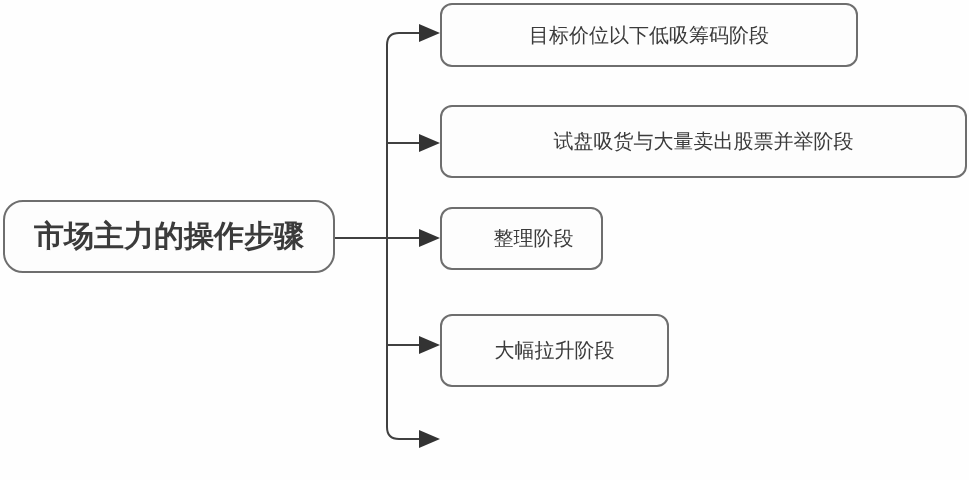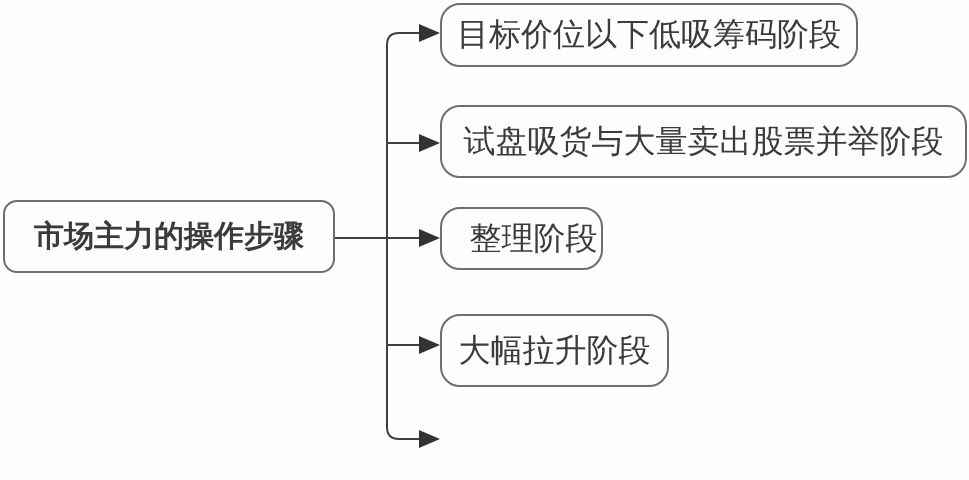--- a/index.html
+++ b/index.html
@@ -34,31 +34,31 @@
   }
   .connectors .head{
     fill:var(--arrow);
     stroke:none;
   }
   .node{
     position:absolute;
     box-sizing:border-box;
     background:var(--box-fill);
     border:2px solid var(--box-border);
-    border-radius:20px;
+    border-radius:12px;
     display:flex;
     align-items:center;
     justify-content:center;
     white-space:nowrap;
     color:var(--text);
-    font-size:32px;
+    font-size:20px;
   }
   .node-root{
     left:3px;top:200px;width:332px;height:73px;
-    border-radius:14px;
+    border-radius:20px;
     font-weight:bold;
     font-size:30px;
   }
   .node-s1{left:440px;top:3px;width:418px;height:64px;}
   .node-s2{left:440px;top:105px;width:527px;height:73px;text-align:center;}
   .node-s3{left:440px;top:207px;width:163px;height:63px;padding-left:24px;}
   .node-s4{left:440px;top:314px;width:229px;height:73px;}
   .node-s5{left:440px;top:410px;width:227px;height:67px;}
   .node-label{display:block;}
 </style>

